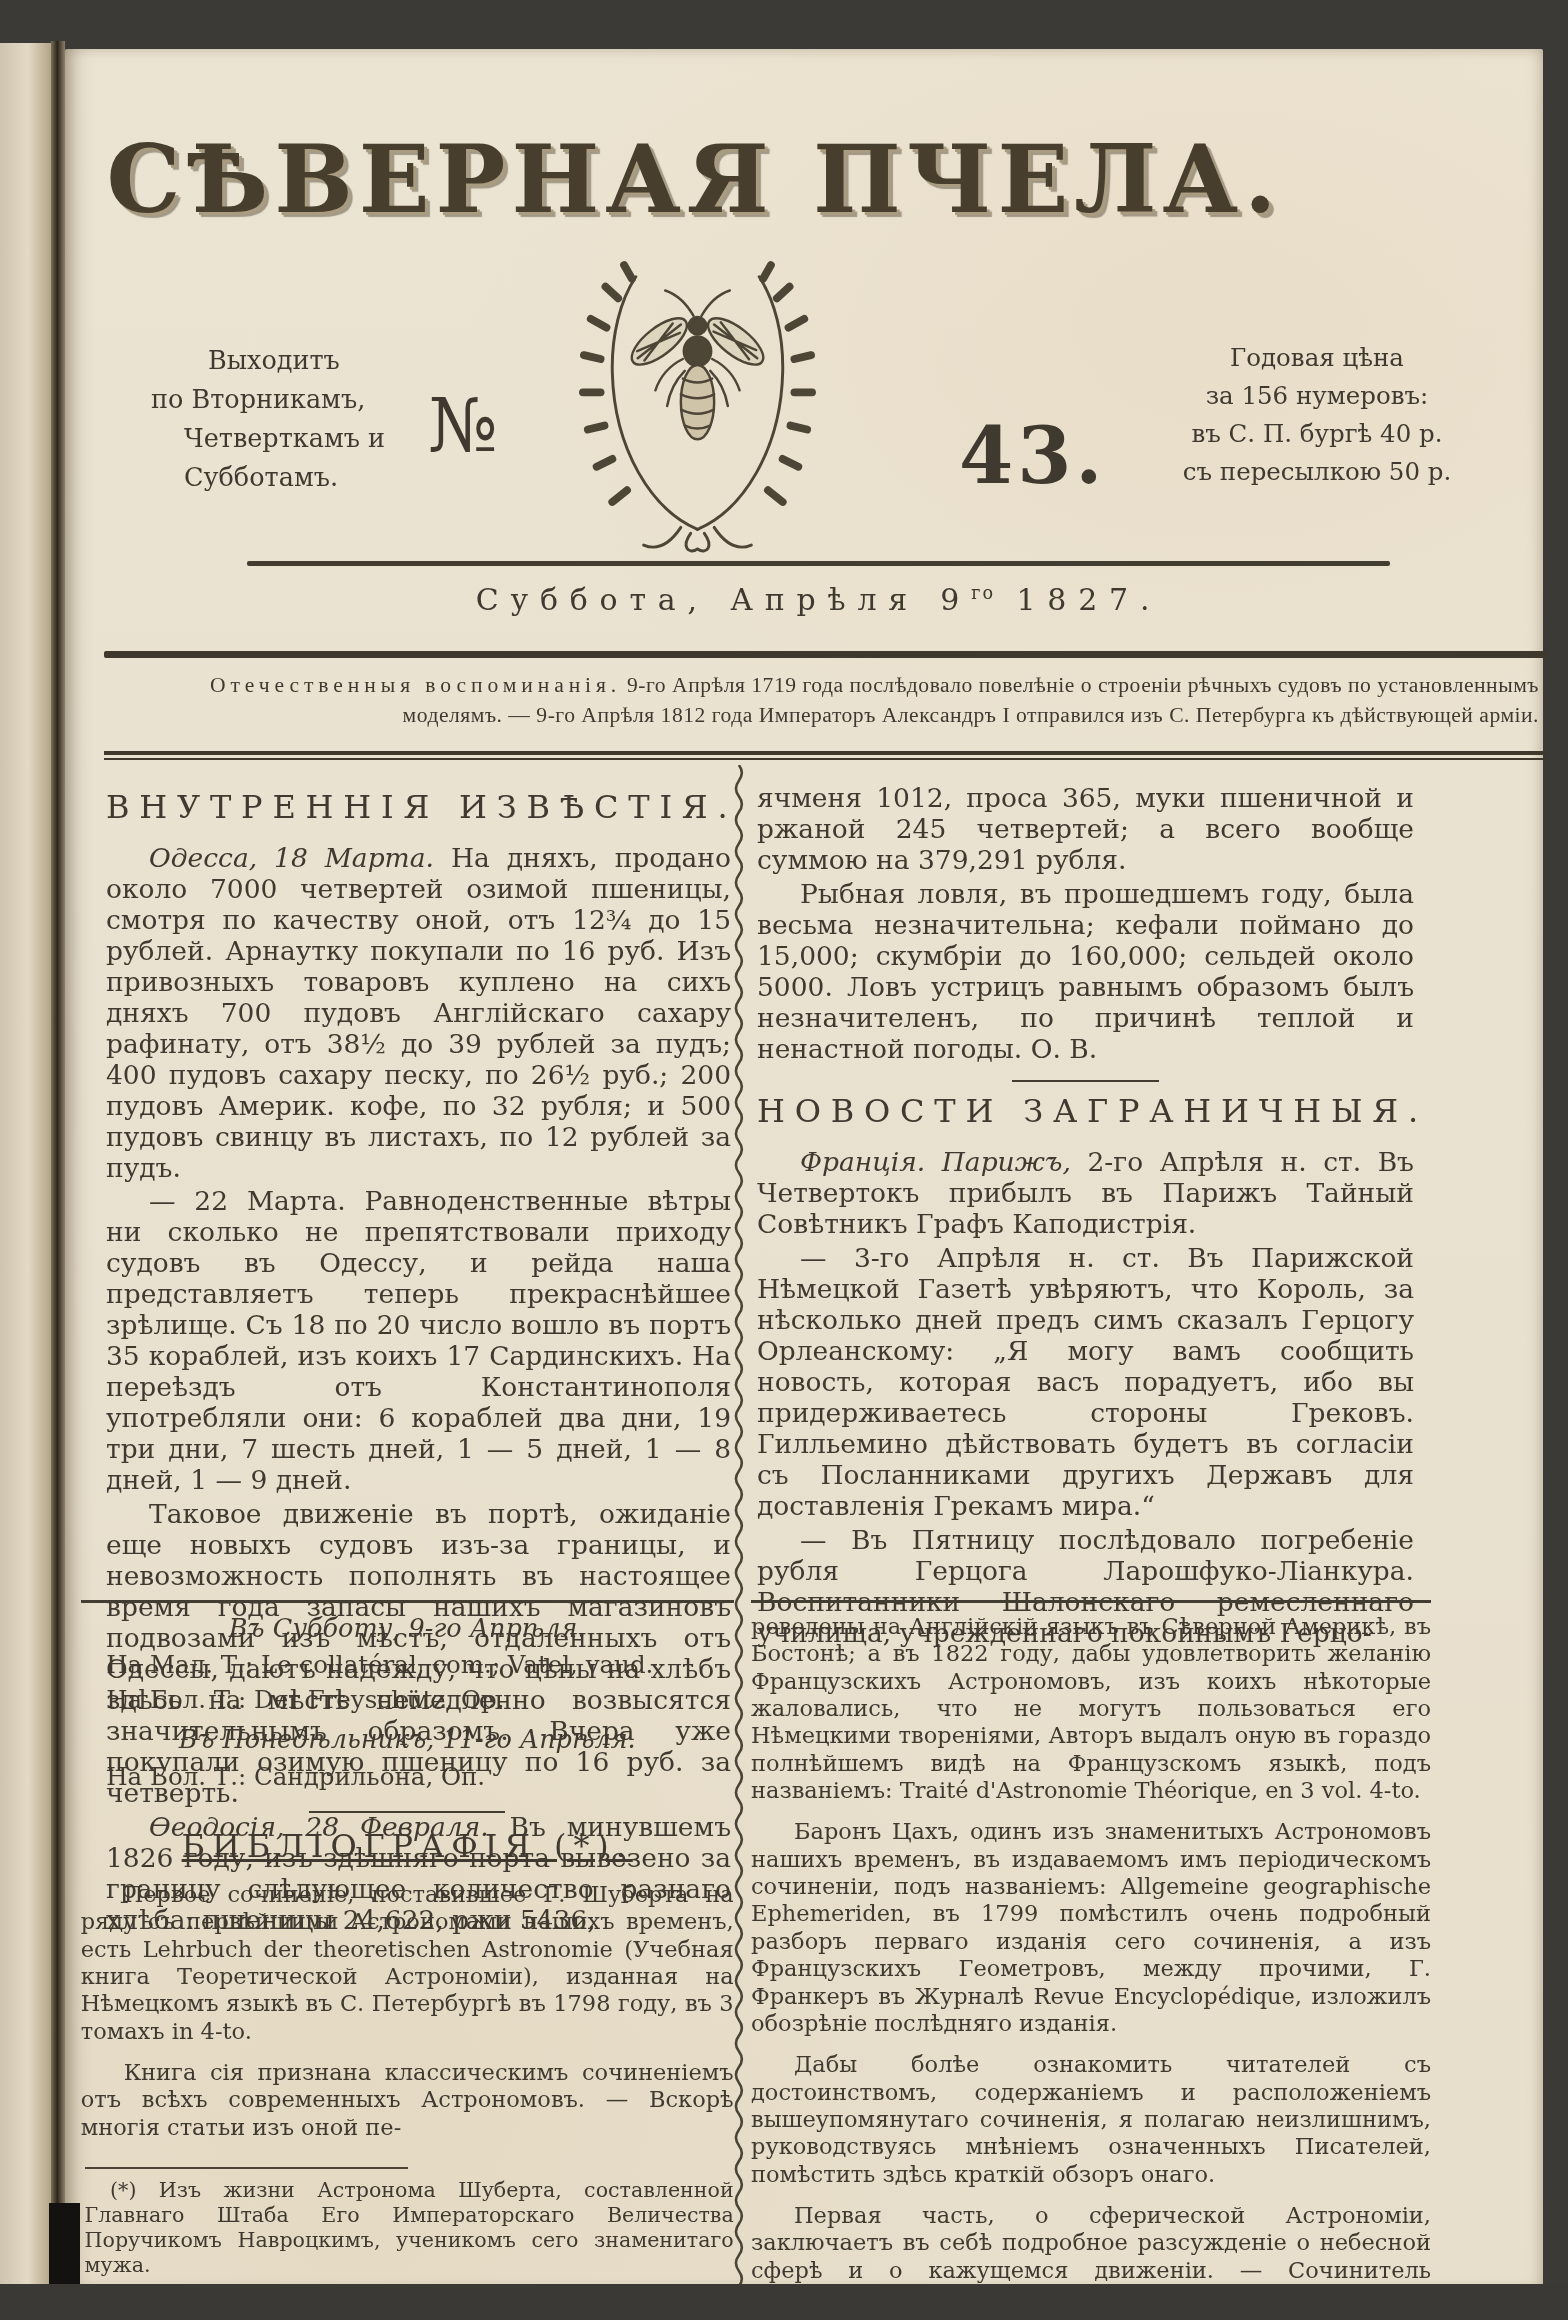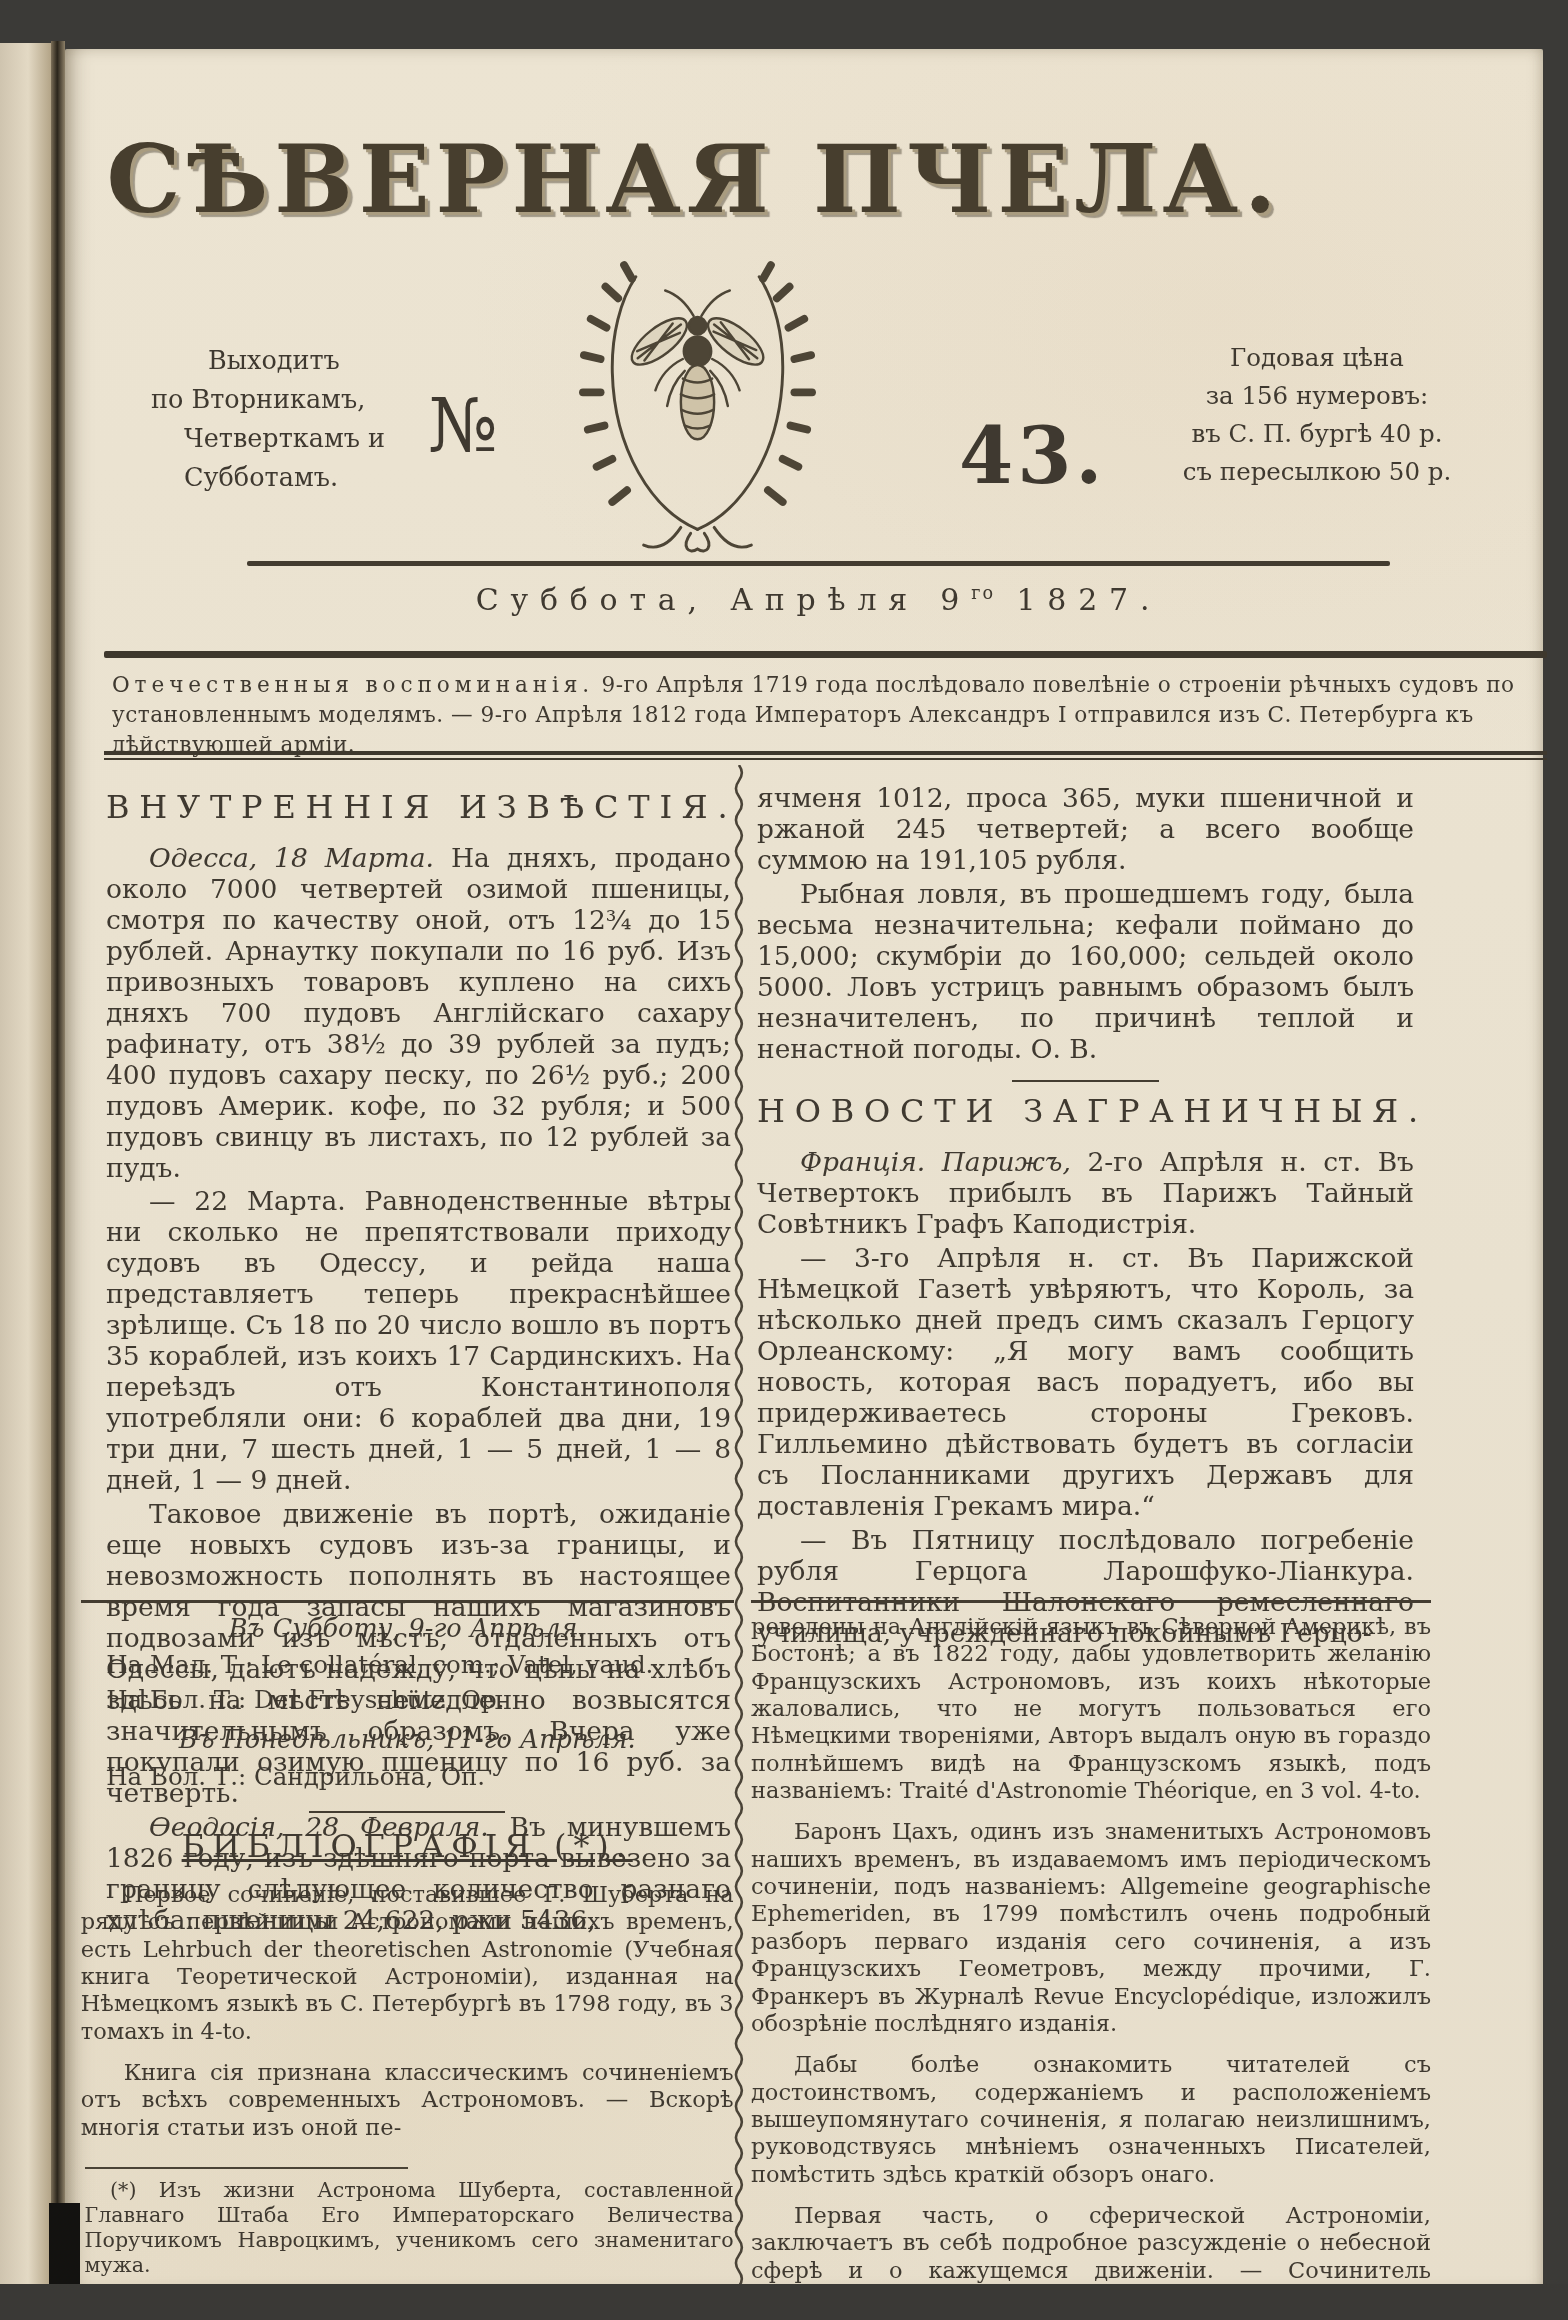--- a/index.html
+++ b/index.html
@@ -33,21 +33,21 @@
   .issue-number{top:361px;left:894px;font-size:78px;font-weight:bold;letter-spacing:3.9px;}
   .price{top:290px;left:1100px;width:304px;text-align:center;font-size:24.5px;line-height:38px;}
   .bee-box{top:208px;left:469px;width:327px;height:300px;}
   
   .rule{background:#433c30;border-radius:2px;}
   .rule-date{top:512px;left:182px;width:1143px;height:4.9px;}
   .rule-wide{top:602px;left:39px;width:1443px;height:6.9px;background:#3e382d;}
   .rule-double{top:702px;left:39px;width:1443px;height:2.9px;border-top:4.9px solid #3e382d;border-bottom:2px solid #3e382d;background:transparent;}
   .dateline{top:533px;left:182px;width:1143px;text-align:center;font-size:30px;letter-spacing:11.8px;white-space:nowrap;}
   .dateline sup{font-size:17.6px;letter-spacing:2px;}
-  .memorial{top:621px;left:47px;width:1427px;text-align:left;font-size:21.6px;line-height:30px;letter-spacing:0.5px;}
+  .memorial{top:621px;left:47px;width:1427px;text-align:right;font-size:21.6px;line-height:30px;letter-spacing:0.5px;font-family:Liberation Serif, serif;}
   .memorial .lead{letter-spacing:4.9px;}
   
   .col{text-align:justify;}
   .col-left-upper{top:733px;left:41px;width:625px;}
   .col-right-upper{top:733px;left:692px;width:657px;}
   .col-heading{text-align:center;font-size:32px;letter-spacing:9.8px;margin:5.9px 0 15.7px 0;white-space:nowrap;}
   .body-par{font-size:26.5px;line-height:31px;margin:0 0 2.9px 0;text-indent:43px;}
   .body-par.no-indent{text-indent:0;}
   .lead-italic{font-style:italic;}
   .mini-rule{width:147px;height:2.9px;background:#433c30;margin:15.7px auto 9.8px auto;}
@@ -164,21 +164,21 @@
 
     <div class="abs col col-left-upper">
       <div class="col-heading">ВНУТРЕННІЯ ИЗВѢСТІЯ.</div>
       <p class="body-par"><span class="lead-italic">Одесса, 18 Марта.</span> <span>На дняхъ, продано около 7000 четвертей озимой пшеницы, смотря по качеству оной, отъ 12¾ до 15 рублей. Арнаутку покупали по 16 руб. Изъ привозныхъ товаровъ куплено на сихъ дняхъ 700 пудовъ Англійскаго сахару рафинату, отъ 38½ до 39 рублей за пудъ; 400 пудовъ сахару песку, по 26½ руб.; 200 пудовъ Америк. кофе, по 32 рубля; и 500 пудовъ свинцу въ листахъ, по 12 рублей за пудъ.</span></p>
       <p class="body-par"><span>— 22 Марта. Равноденственные вѣтры ни сколько не препятствовали приходу судовъ въ Одессу, и рейда наша представляетъ теперь прекраснѣйшее зрѣлище. Съ 18 по 20 число вошло въ портъ 35 кораблей, изъ коихъ 17 Сардинскихъ. На переѣздъ отъ Константинополя употребляли они: 6 кораблей два дни, 19 три дни, 7 шесть дней, 1 — 5 дней, 1 — 8 дней, 1 — 9 дней.</span></p>
       <p class="body-par"><span>Таковое движеніе въ портѣ, ожиданіе еще новыхъ судовъ изъ-за границы, и невозможность пополнять въ настоящее время года запасы нашихъ магазиновъ подвозами изъ мѣстъ, отдаленныхъ отъ Одессы, даютъ надежду, что цѣны на хлѣбъ здѣсь на мѣстѣ немедленно возвысятся значительнымъ образомъ. Вчера уже покупали озимую пшеницу по 16 руб. за четверть.</span></p>
       <p class="body-par"><span class="lead-italic">Ѳеодосія, 28 Февраля.</span> <span>Въ минувшемъ 1826 году, изъ здѣшняго порта вывезено за границу слѣдующее количество разнаго хлѣба: пшеницы 24,622, ржи 5436,</span></p>
     </div>
 
     <div class="abs col col-right-upper">
-      <p class="body-par no-indent"><span>ячменя 1012, проса 365, муки пшеничной и ржаной 245 четвертей; а всего вообще суммою на 191,105 рубля.</span></p>
+      <p class="body-par no-indent"><span>ячменя 1012, проса 365, муки пшеничной и ржаной 245 четвертей; а всего вообще суммою на 379,291 рубля.</span></p>
       <p class="body-par"><span>Рыбная ловля, въ прошедшемъ году, была весьма незначительна; кефали поймано до 15,000; скумбріи до 160,000; сельдей около 5000. Ловъ устрицъ равнымъ образомъ былъ незначителенъ, по причинѣ теплой и ненастной погоды. О. В.</span></p>
       <div class="mini-rule"></div>
       <div class="col-heading">НОВОСТИ ЗАГРАНИЧНЫЯ.</div>
       <p class="body-par"><span class="lead-italic">Франція. Парижъ,</span> <span>2-го Апрѣля н. ст. Въ Четвертокъ прибылъ въ Парижъ Тайный Совѣтникъ Графъ Каподистрія.</span></p>
       <p class="body-par"><span>— 3-го Апрѣля н. ст. Въ Парижской Нѣмецкой Газетѣ увѣряютъ, что Король, за нѣсколько дней предъ симъ сказалъ Герцогу Орлеанскому: „Я могу вамъ сообщить новость, которая васъ порадуетъ, ибо вы придерживаетесь стороны Грековъ. Гилльемино дѣйствовать будетъ въ согласіи съ Посланниками другихъ Державъ для доставленія Грекамъ мира.“</span></p>
       <p class="body-par"><span>— Въ Пятницу послѣдовало погребеніе рубля Герцога Ларошфуко-Ліанкура. Воспитанники Шалонскаго ремесленнаго училища, учрежденнаго покойнымъ Герцо-</span></p>
     </div>
 
     <div class="abs col-left-bottom">
       <div class="section-rule"></div>

